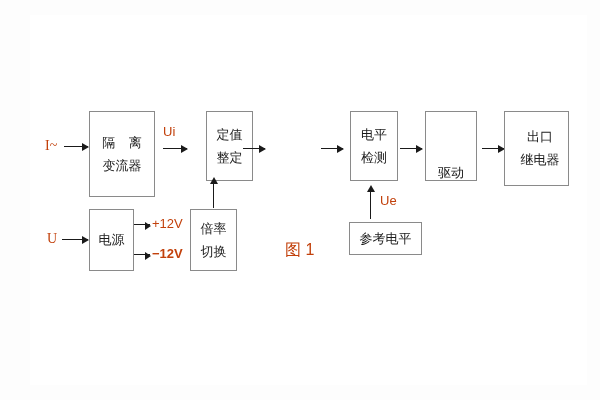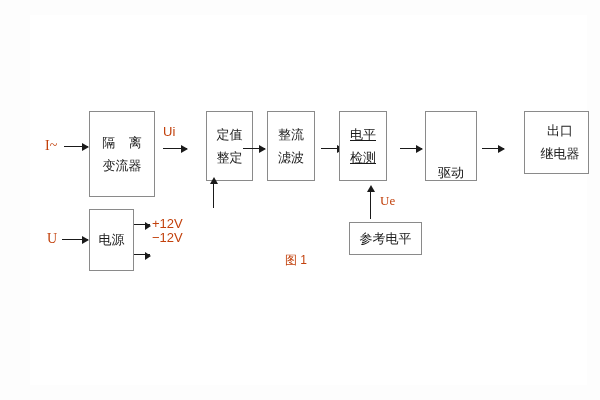--- a/index.html
+++ b/index.html
@@ -124,64 +124,64 @@
   <div class="label" style="left:163px; top:125px;">Ui</div>
   <div class="arrow-h" style="left:163px; top:148px; width:24px;"></div>
 
   <div class="block" style="left:190px; top:111px; width:47px; height:70px;margin-left:16px;">
     <span class="ln">定值</span>
     <span class="ln">整定</span>
   </div>
 
   <div class="arrow-h" style="left:243px; top:148px; width:22px;"></div>
 
-  <div class="block" style="left:267px; top:111px; width:48px; height:70px;">
-    <span class="ln">整流</span>
-    <span class="ln">滤波</span>
-  </div>
 
   <div class="label" style="left:332px; top:125px;margin-left:28px;">Uo</div>
   <div class="arrow-h" style="left:321px; top:148px; width:22px;"></div>
 
-  <div class="block" style="left:339px; top:111px; width:48px; height:70px;text-decoration:underline;">
+  <div class="block" style="left:350px; top:111px; width:48px; height:70px;">
     <span class="ln">电平</span>
     <span class="ln">检测</span>
   </div>
 
   <div class="arrow-h" style="left:400px; top:148px; width:22px;"></div>
 
   <div class="block" style="left:425px; top:111px; width:52px; height:70px;justify-content:flex-end;">
     <span class="ln">驱动</span>
   </div>
 
   <div class="arrow-h" style="left:482px; top:148px; width:22px;"></div>
 
-  <div class="block" style="left:524px; top:111px; width:65px; height:63px;padding-left:7px;">
+  <div class="block" style="left:504px; top:111px; width:65px; height:75px;padding-left:7px;">
     <span class="ln">出口</span>
     <span class="ln">继电器</span>
   </div>
 
   <div class="label label-serif" style="left:47px; top:232px; font-size:14px;">U</div>
   <div class="arrow-h" style="left:62px; top:239px; width:26px;"></div>
 
   <div class="block" style="left:89px; top:209px; width:45px; height:62px;">
     <span class="ln">电源</span>
   </div>
 
   <div class="arrow-h short" style="left:134px; top:224px; width:16px;"></div>
   <div class="label" style="left:152px; top:217px;text-align:right;">+12V</div>
 
   <div class="arrow-h short" style="left:134px; top:254px; width:16px;"></div>
-  <div class="label" style="left:152px; top:231px;">−12V</div>
+  <div class="label" style="left:152px; top:247px;font-weight:bold;">−12V</div>
 
+  <div class="block" style="left:190px; top:209px; width:47px; height:62px;">
+    <span class="ln">倍率</span>
+    <span class="ln">切换</span>
+  </div>
 
   <div class="arrow-v" style="left:213px; top:184px; height:24px;"></div>
 
   <div class="block" style="left:337px; top:222px; width:73px; height:33px;margin-left:12px;">
     <span class="ln">参考电平</span>
   </div>
 
   <div class="arrow-v" style="left:370px; top:192px; height:27px;"></div>
-  <div class="label" style="left:380px; top:194px;font-family:Liberation Serif, serif;">Ue</div>
+  <div class="label" style="left:380px; top:194px;">Ue</div>
 
-  <div class="label" style="left:285px; top:242px; font-size:12px;margin-top:12px;">图 1</div>
+  <div class="label" style="left:285px; top:242px; font-size:16px;">图 1</div>
 
 </div>
 
 </body></html>

